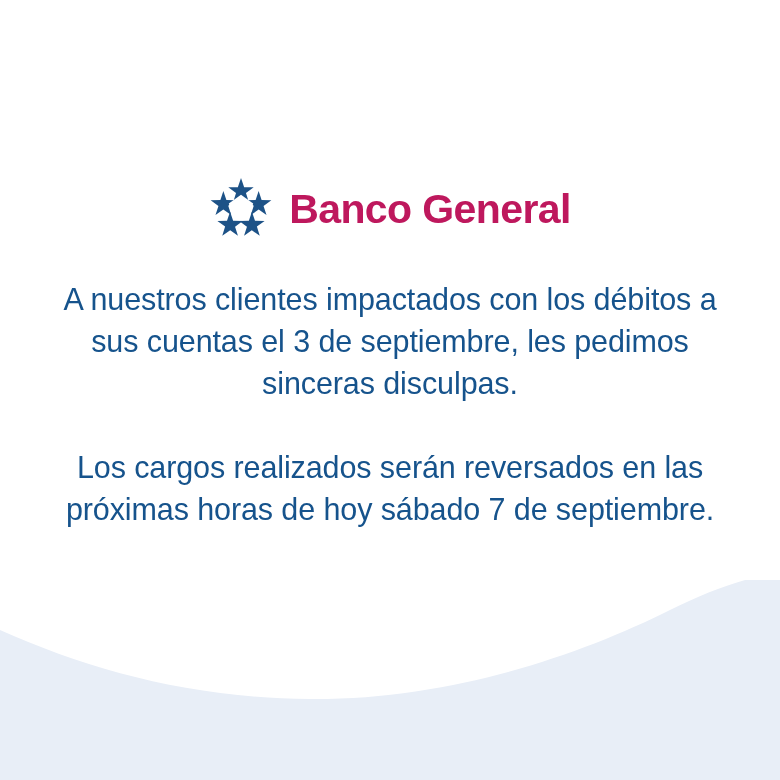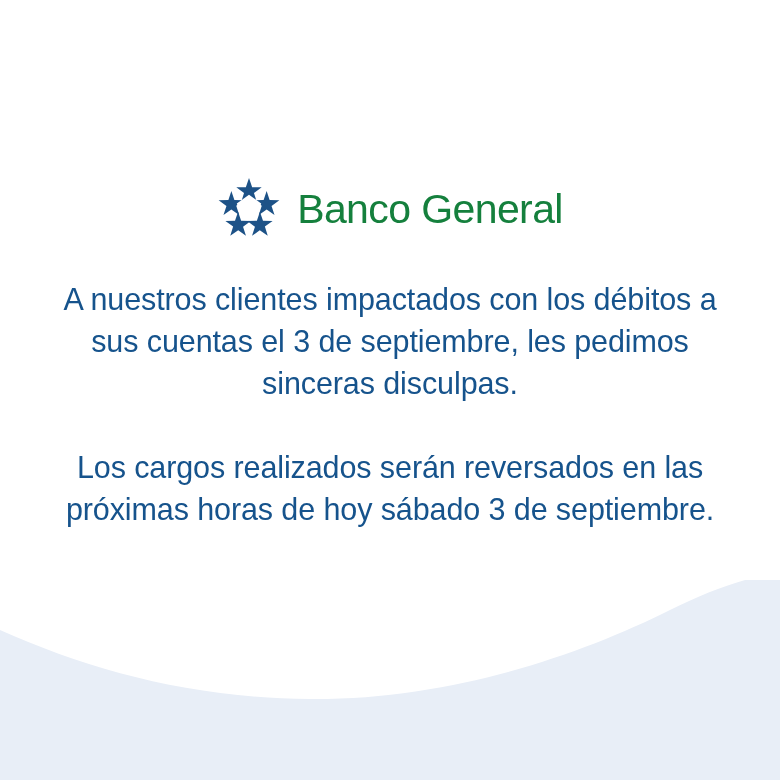--- a/index.html
+++ b/index.html
@@ -56,25 +56,25 @@
     flex: 0 0 auto;
     display: block;
   }
   .logo-mark svg {
     display: block;
     width: 64px;
     height: 64px;
   }
   .logo-wordmark {
     font-family: "Liberation Sans", "DejaVu Sans", sans-serif;
-    font-weight: normal;
+    font-weight: bold;
     font-size: 41px;
     line-height: 1;
     letter-spacing: -0.6px;
-    color: #15803d;
+    color: #be185d;
     white-space: nowrap;
     padding-bottom: 2px;
   }
 
   
   .message-block {
     position: absolute;
     left: 50px;
     top: 278px;
     width: 680px;
@@ -130,16 +130,16 @@
 
         <polygon points="50,26 69.02,39.82 61.76,62.18 38.24,62.18 30.98,39.82" fill="#ffffff"></polygon>
       </svg>
     </span>
 
     <span class="logo-wordmark">Banco General</span>
   </div>
 
   <div class="message-block">
     <p class="message-paragraph">A nuestros clientes impactados con los débitos a sus cuentas el 3 de septiembre, les pedimos sinceras disculpas.</p>
-    <p class="message-paragraph">Los cargos realizados serán reversados en las próximas horas de hoy sábado 3 de septiembre.</p>
+    <p class="message-paragraph">Los cargos realizados serán reversados en las próximas horas de hoy sábado 7 de septiembre.</p>
   </div>
 
 </div>
 
 </body></html>

